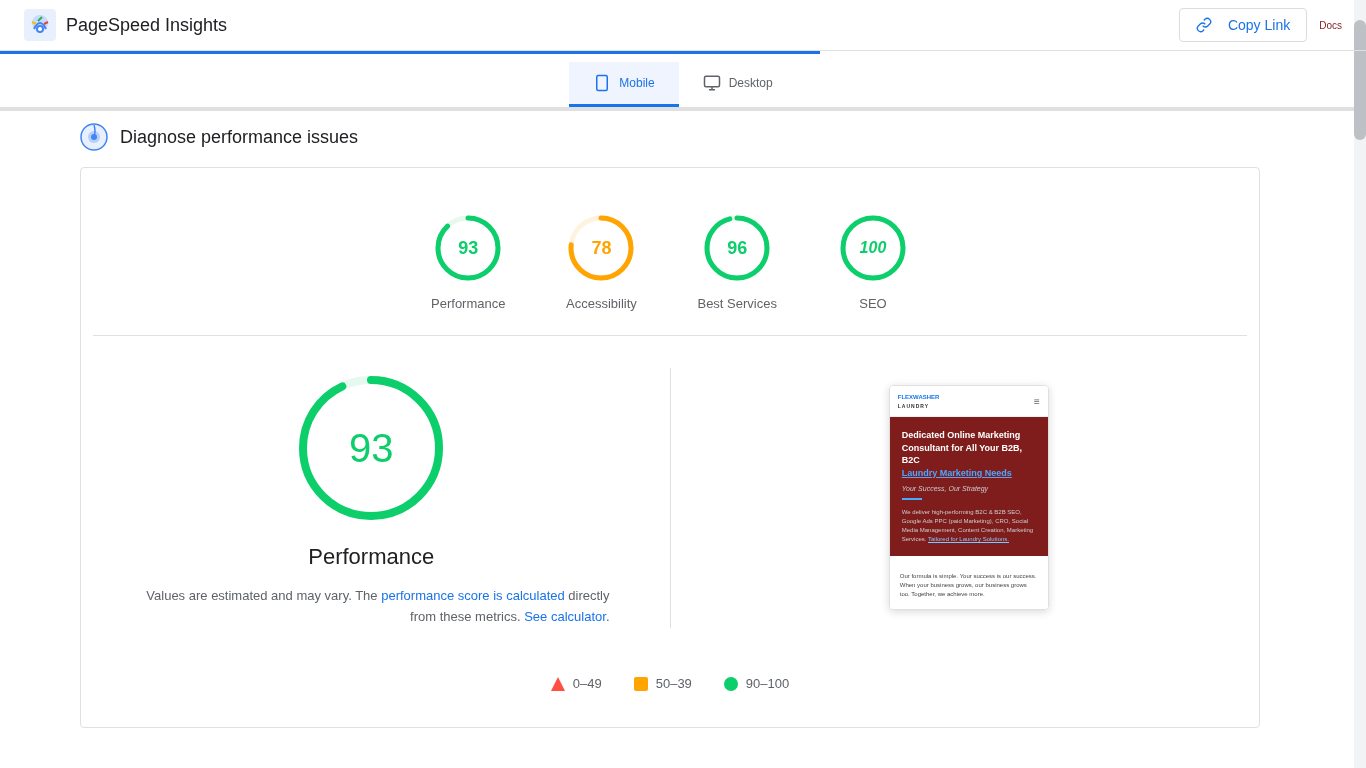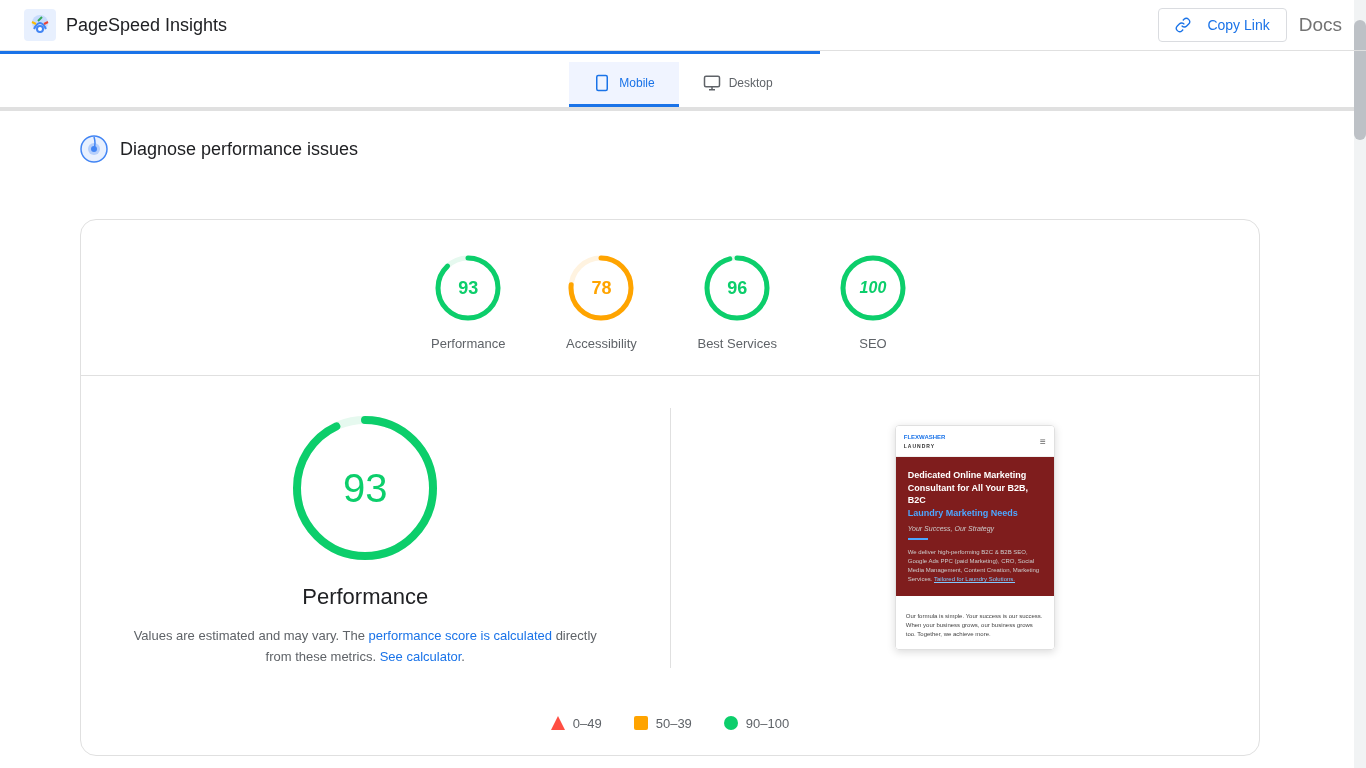--- a/index.html
+++ b/index.html
@@ -46,22 +46,22 @@
       border: 1px solid #dadce0;
       border-radius: 4px;
       padding: 8px 16px;
       background: #fff;
       color: #1a73e8;
       font-size: 14px;
       cursor: pointer;
       font-weight: 500;
     }
     .docs-link {
-      color: #737373;
-      font-size: 19px;
+      color: #7f1d1d;
+      font-size: 10px;
       font-weight: 500;
       text-decoration: none;
       cursor: pointer;
     }
 
     
     .tabs-container {
       display: flex;
       justify-content: center;
       padding: 0;
@@ -113,39 +113,38 @@
     .main-content {
       padding: 0 80px;
       max-width: 1340px;
     }
 
     
     .section-header {
       display: flex;
       align-items: center;
       gap: 12px;
-      padding: 24px 0 16px 0;
+      padding: 12px 0 16px 0;
     }
     .section-icon {
       width: 28px;
       height: 28px;
     }
     .section-title {
       font-size: 18px;
       color: #202124;
       font-weight: 500;
     }
 
     
     .score-card {
       border: 1px solid #e0e0e0;
-      border-radius: 16px;
-      padding: 0;
+      border-radius: 4px;
+      padding: 12px;
       background: #fff;
-      margin-top: 40px;
     }
 
     
     .score-metrics {
       display: flex;
       justify-content: center;
       gap: 60px;
       padding: 32px 40px 24px 40px;
       border-bottom: 1px solid #e0e0e0;
     }
@@ -218,21 +217,21 @@
 
     .perf-title {
       font-size: 22px;
       color: #202124;
       font-weight: 400;
     }
 
     .perf-desc {
       font-size: 13px;
       color: #5f6368;
-      text-align: center;
+      text-align: right;
       line-height: 1.6;
     }
     .perf-desc a {
       color: #1a73e8;
       text-decoration: none;
     }
 
     
     .vert-divider {
       width: 1px;
@@ -280,20 +279,21 @@
       color: #fff;
     }
     .screenshot-body h3 {
       font-size: 9px;
       font-weight: 700;
       line-height: 1.4;
       margin-bottom: 6px;
     }
     .screenshot-body .highlight {
       color: #4da6ff;
+      text-decoration: underline;
     }
     .screenshot-tagline {
       font-size: 7px;
       color: #ccc;
       font-style: italic;
       margin-bottom: 6px;
     }
     .screenshot-divider {
       width: 20px;
       height: 2px;
@@ -320,21 +320,21 @@
     
     .legend {
       display: flex;
       gap: 32px;
       justify-content: center;
       padding: 16px 40px 24px 40px;
       align-items: center;
     }
     .legend-item {
       display: flex;
-      align-items: center;
+      align-items: flex-end;
       gap: 8px;
       font-size: 13px;
       color: #5f6368;
     }
     .legend-triangle {
       width: 0;
       height: 0;
       border-left: 7px solid transparent;
       border-right: 7px solid transparent;
       border-bottom: 14px solid #ff4e42;

